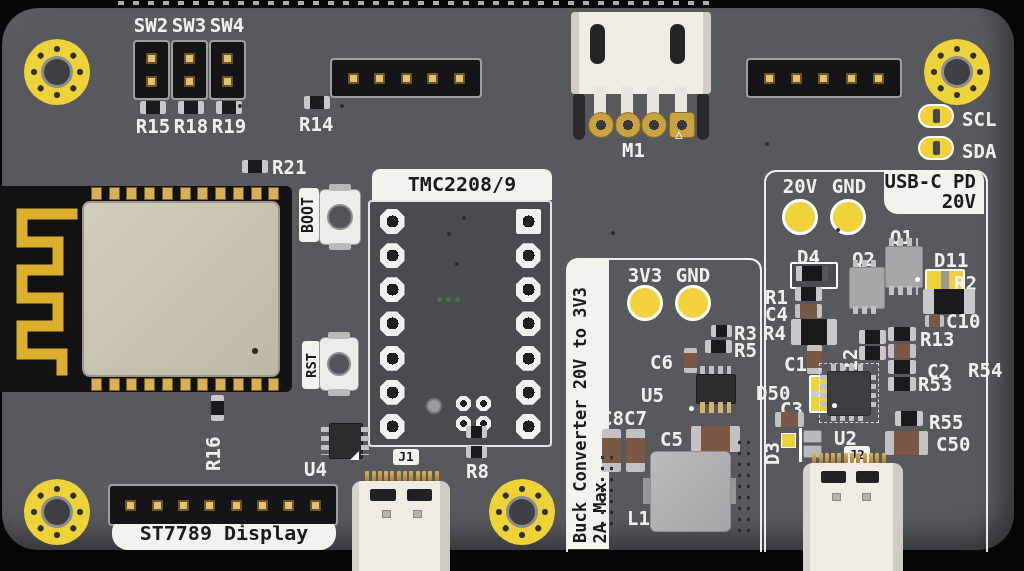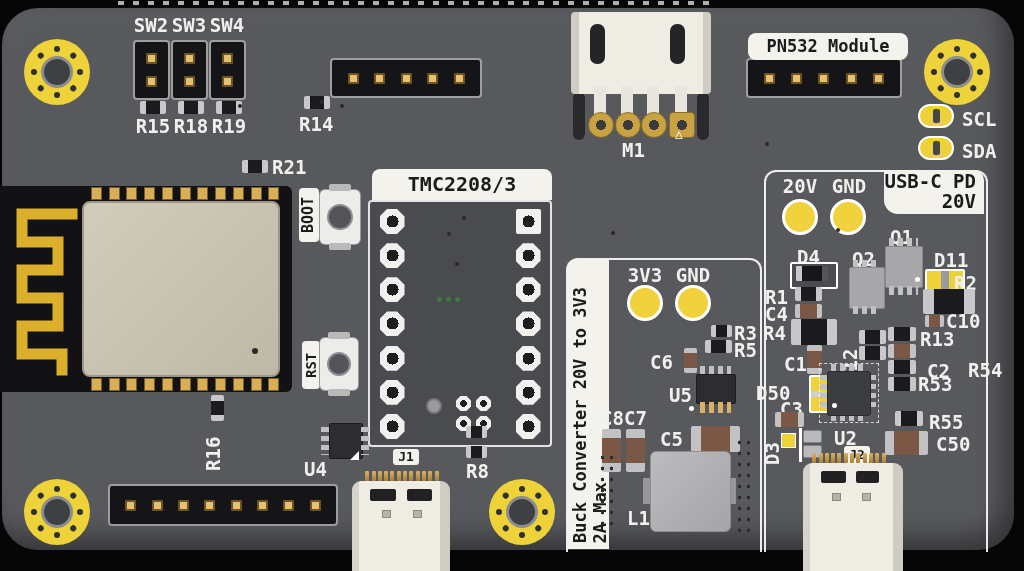--- a/index.html
+++ b/index.html
@@ -175,21 +175,20 @@
   <div class="abs" style="left:621px;top:86px;width:12px;height:28px;background:#e9e6df"></div>
   <div class="abs" style="left:647px;top:86px;width:12px;height:28px;background:#e9e6df"></div>
   <div class="abs" style="left:675px;top:86px;width:12px;height:28px;background:#e9e6df"></div>
   <div class="abs" style="left:588px;top:112px;width:24px;height:24px;border-radius:50%;background:radial-gradient(circle,#3a3a3c 0 5px,#c9a242 5px);border:1px solid #8a6d28"></div>
   <div class="abs" style="left:615px;top:112px;width:24px;height:24px;border-radius:50%;background:radial-gradient(circle,#3a3a3c 0 5px,#c9a242 5px);border:1px solid #8a6d28"></div>
   <div class="abs" style="left:641px;top:112px;width:24px;height:24px;border-radius:50%;background:radial-gradient(circle,#3a3a3c 0 5px,#c9a242 5px);border:1px solid #8a6d28"></div>
   <div class="abs" style="left:669px;top:112px;width:24px;height:24px;border-radius:4px;background:radial-gradient(circle,#3a3a3c 0 5px,#c9a242 5px);border:1px solid #8a6d28"></div>
   <span class="abs" style="left:675px;top:126px;color:#fff;font-size:13px">△</span>
   <span class="ref big" style="left:622px;top:141px">M1</span>
 
-  <div class="lbox" style="left:748px;top:33px;width:160px;height:27px;font-size:17px">PN532 Module</div>
   <div class="hdr pins" style="left:748px;top:60px;width:152px;height:36px">
       <span class="gpad"></span>
       <span class="gpad"></span>
       <span class="gpad"></span>
       <span class="gpad"></span>
       <span class="gpad"></span>
     </div>
 
   <div class="jmp" style="left:918px;top:104px">
       <span class="gap"></span>
@@ -241,21 +240,21 @@
     <span class="tab" style="bottom:-6px"></span>
     <span class="knob" style="left:7px;top:14px;width:26px;height:26px"></span>
   </div>
   <div class="lbox vert" style="left:302px;top:341px;width:18px;height:48px;font-size:14px;border-radius:4px">RST</div>
   <div class="btn" style="left:320px;top:338px;width:38px;height:52px">
     <span class="tab" style="top:-6px"></span>
     <span class="tab" style="bottom:-6px"></span>
     <span class="knob" style="left:7px;top:14px;width:24px;height:24px"></span>
   </div>
 
-  <div class="lbox" style="left:372px;top:169px;width:180px;height:31px;font-size:20px;border-radius:8px 8px 0 0">TMC2208/3</div>
+  <div class="lbox" style="left:372px;top:169px;width:180px;height:31px;font-size:20px;border-radius:8px 8px 0 0">TMC2208/9</div>
   <div class="tmcbox" style="left:368px;top:200px;width:184px;height:247px"></div>
   <div class="abs pins col" style="left:379px;top:209px;width:26px;height:230px;justify-content:space-between">
       <span class="octo"></span>
       <span class="octo"></span>
       <span class="octo"></span>
       <span class="octo"></span>
       <span class="octo"></span>
       <span class="octo"></span>
       <span class="octo"></span>
     </div>
@@ -304,20 +303,21 @@
     </div>
   <div class="usbc" style="left:352px;top:481px;width:98px;height:90px"></div>
   <div class="notch" style="left:370px;top:489px;width:26px;height:12px"></div>
   <div class="notch" style="left:407px;top:489px;width:25px;height:12px"></div>
   <div class="uhole" style="left:382px;top:510px;width:9px;height:8px"></div>
   <div class="uhole" style="left:413px;top:510px;width:9px;height:8px"></div>
   <div class="res" style="left:466px;top:426px;width:21px;height:12px"></div>
   <div class="res" style="left:466px;top:446px;width:21px;height:12px"></div>
   <span class="ref big" style="left:466px;top:462px">R8</span>
 
+  <div class="lbox" style="left:112px;top:516px;width:224px;height:34px;font-size:20px;border-radius:16px">ST7789 Display</div>
   <div class="hdr pins" style="left:110px;top:486px;width:226px;height:38px">
       <span class="gpad"></span>
       <span class="gpad"></span>
       <span class="gpad"></span>
       <span class="gpad"></span>
       <span class="gpad"></span>
       <span class="gpad"></span>
       <span class="gpad"></span>
       <span class="gpad"></span>
     </div>
@@ -330,21 +330,21 @@
   <span class="ref big ctr" style="left:624px;top:266px;width:42px">3V3</span>
   <span class="ref big ctr" style="left:672px;top:266px;width:42px">GND</span>
   <div class="tp" style="left:627px;top:285px"></div>
   <div class="tp" style="left:675px;top:285px"></div>
   <span class="ref big" style="left:650px;top:353px">C6</span>
   <div class="cap v" style="left:684px;top:348px;width:13px;height:25px"></div>
   <div class="res" style="left:711px;top:325px;width:21px;height:12px"></div>
   <span class="ref big" style="left:734px;top:324px">R3</span>
   <div class="res" style="left:705px;top:340px;width:27px;height:13px"></div>
   <span class="ref big" style="left:734px;top:341px">R5</span>
-  <span class="ref big" style="left:669px;top:386px">U5</span>
+  <span class="ref big" style="left:641px;top:386px">U5</span>
   <div class="pinstrip" style="left:700px;top:366px;width:31px;height:9px"></div>
   <div class="chip dark" style="left:696px;top:374px;width:38px;height:28px"></div>
   <div class="pinstrip goldtip" style="left:700px;top:402px;width:31px;height:11px"></div>
   <span class="wdot" style="left:689px;top:406px"></span>
   <span class="ref big" style="left:601px;top:409px">C8</span>
   <span class="ref big" style="left:624px;top:409px">C7</span>
   <div class="cap v" style="left:602px;top:429px;width:19px;height:43px"></div>
   <div class="cap v" style="left:626px;top:429px;width:19px;height:43px"></div>
   <span class="ref big" style="left:660px;top:430px">C5</span>
   <div class="cap" style="left:691px;top:426px;width:49px;height:26px"></div>

